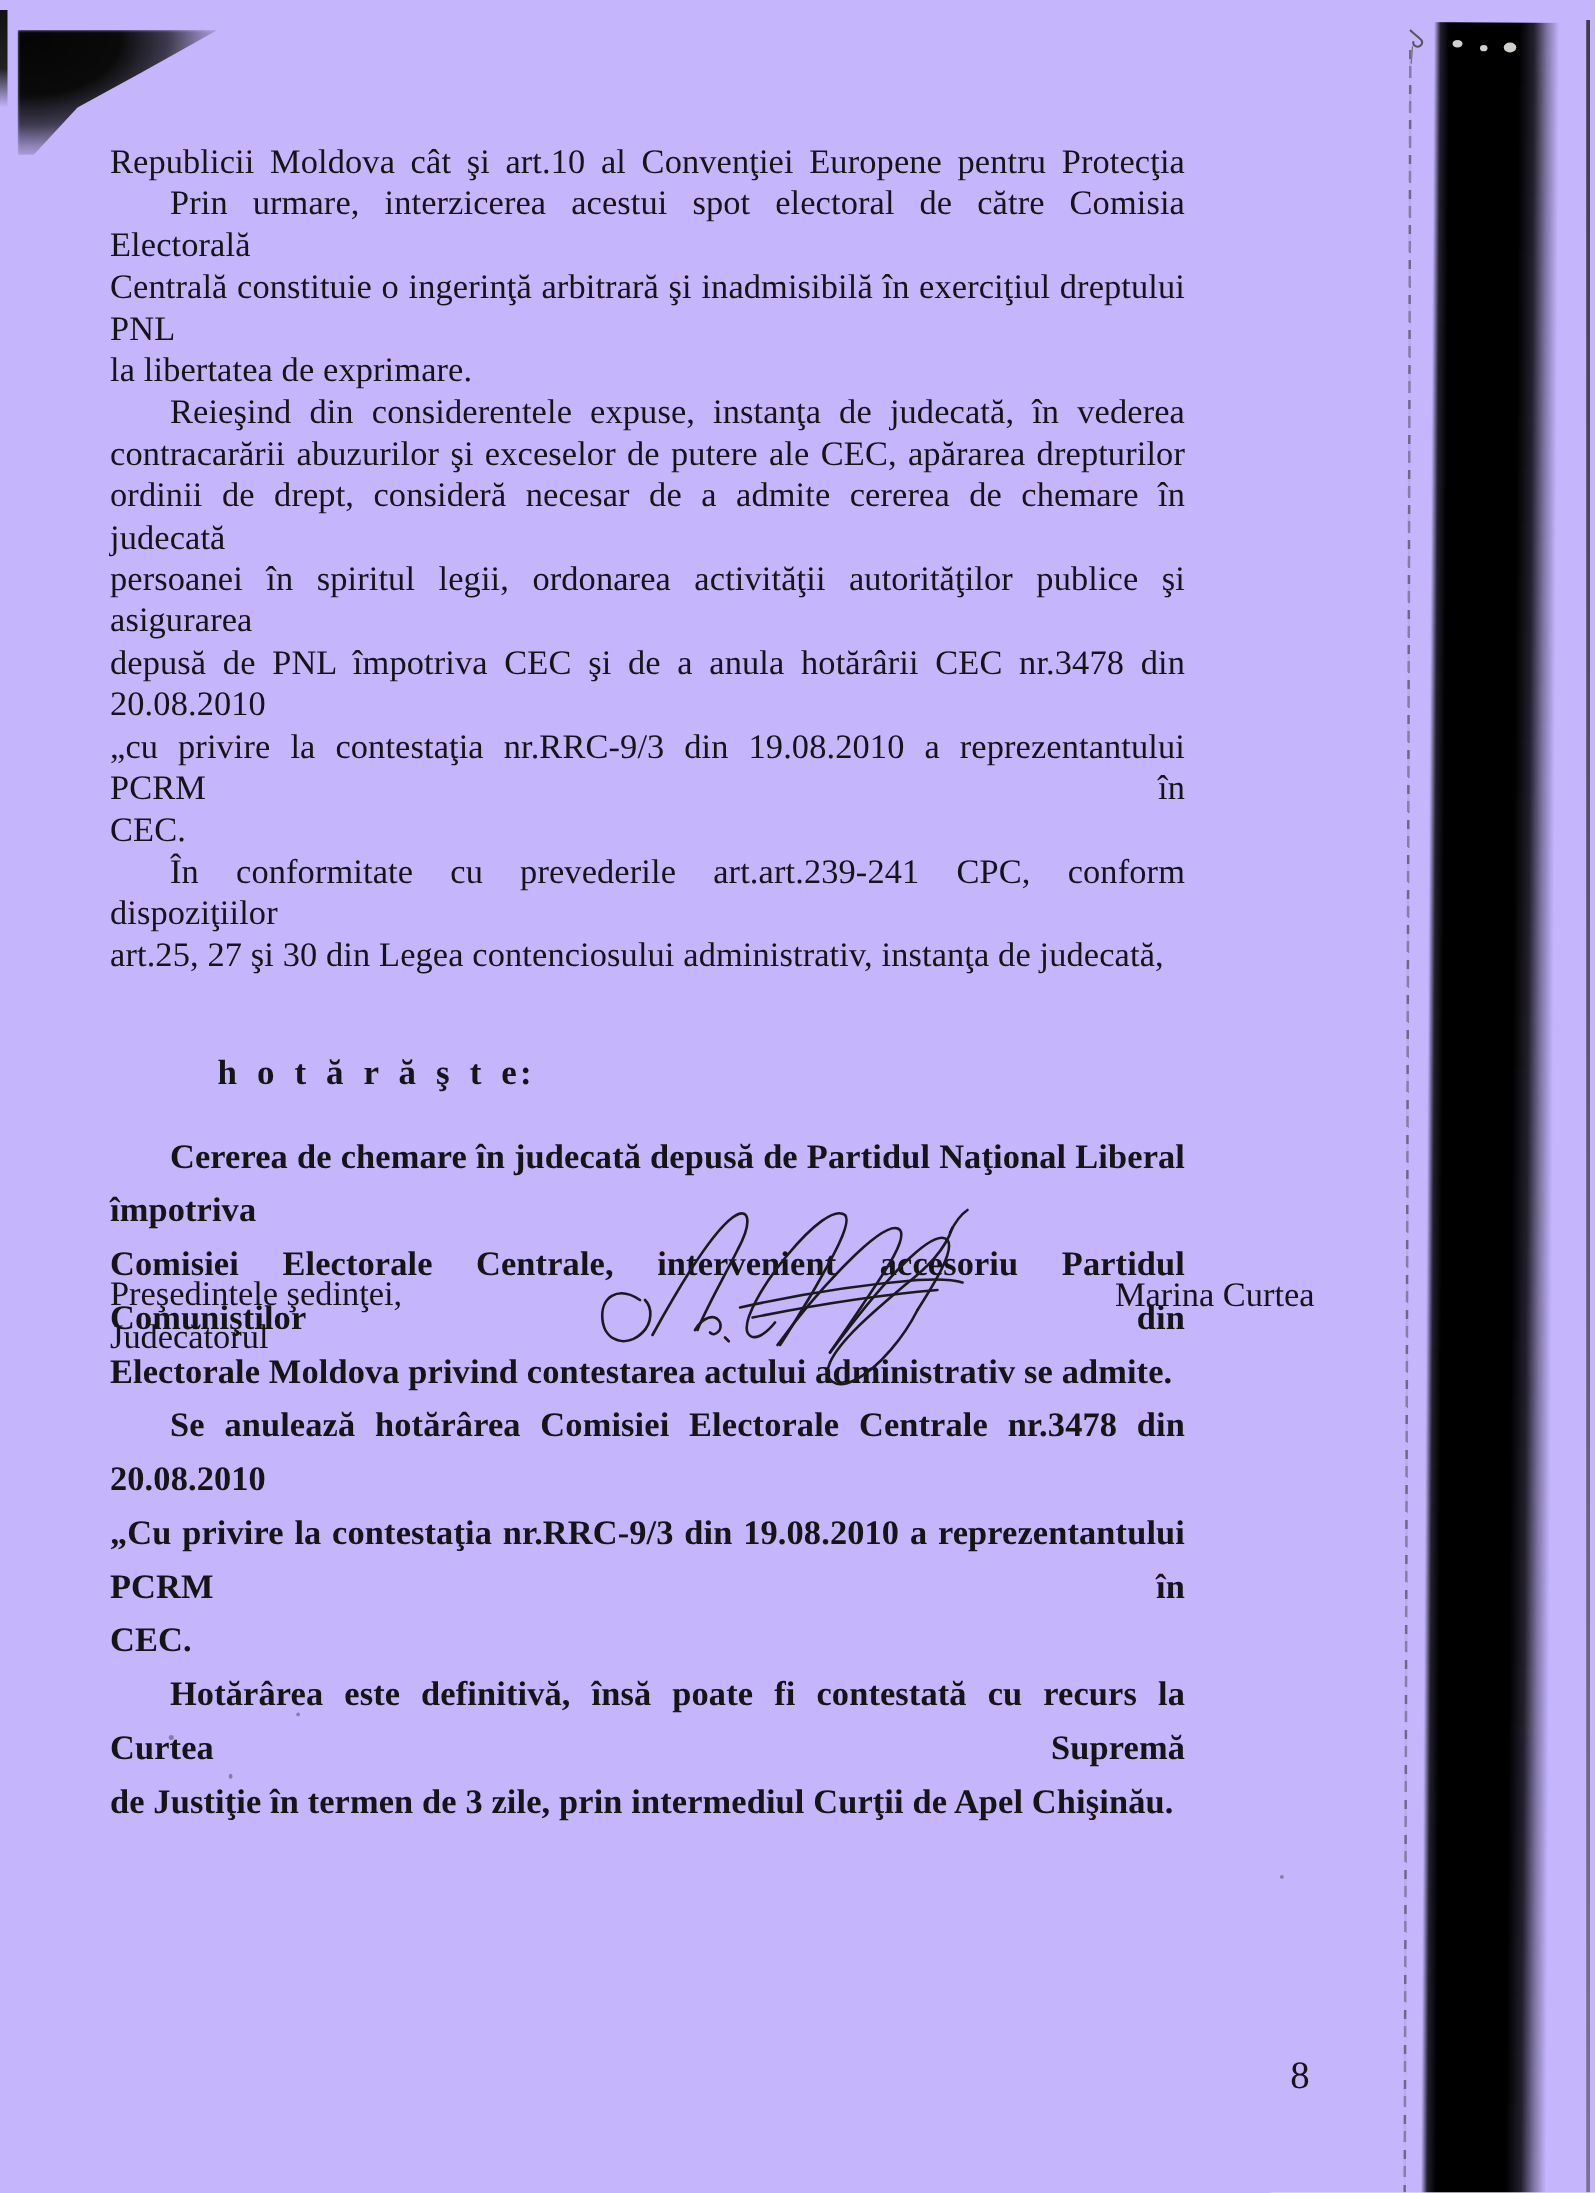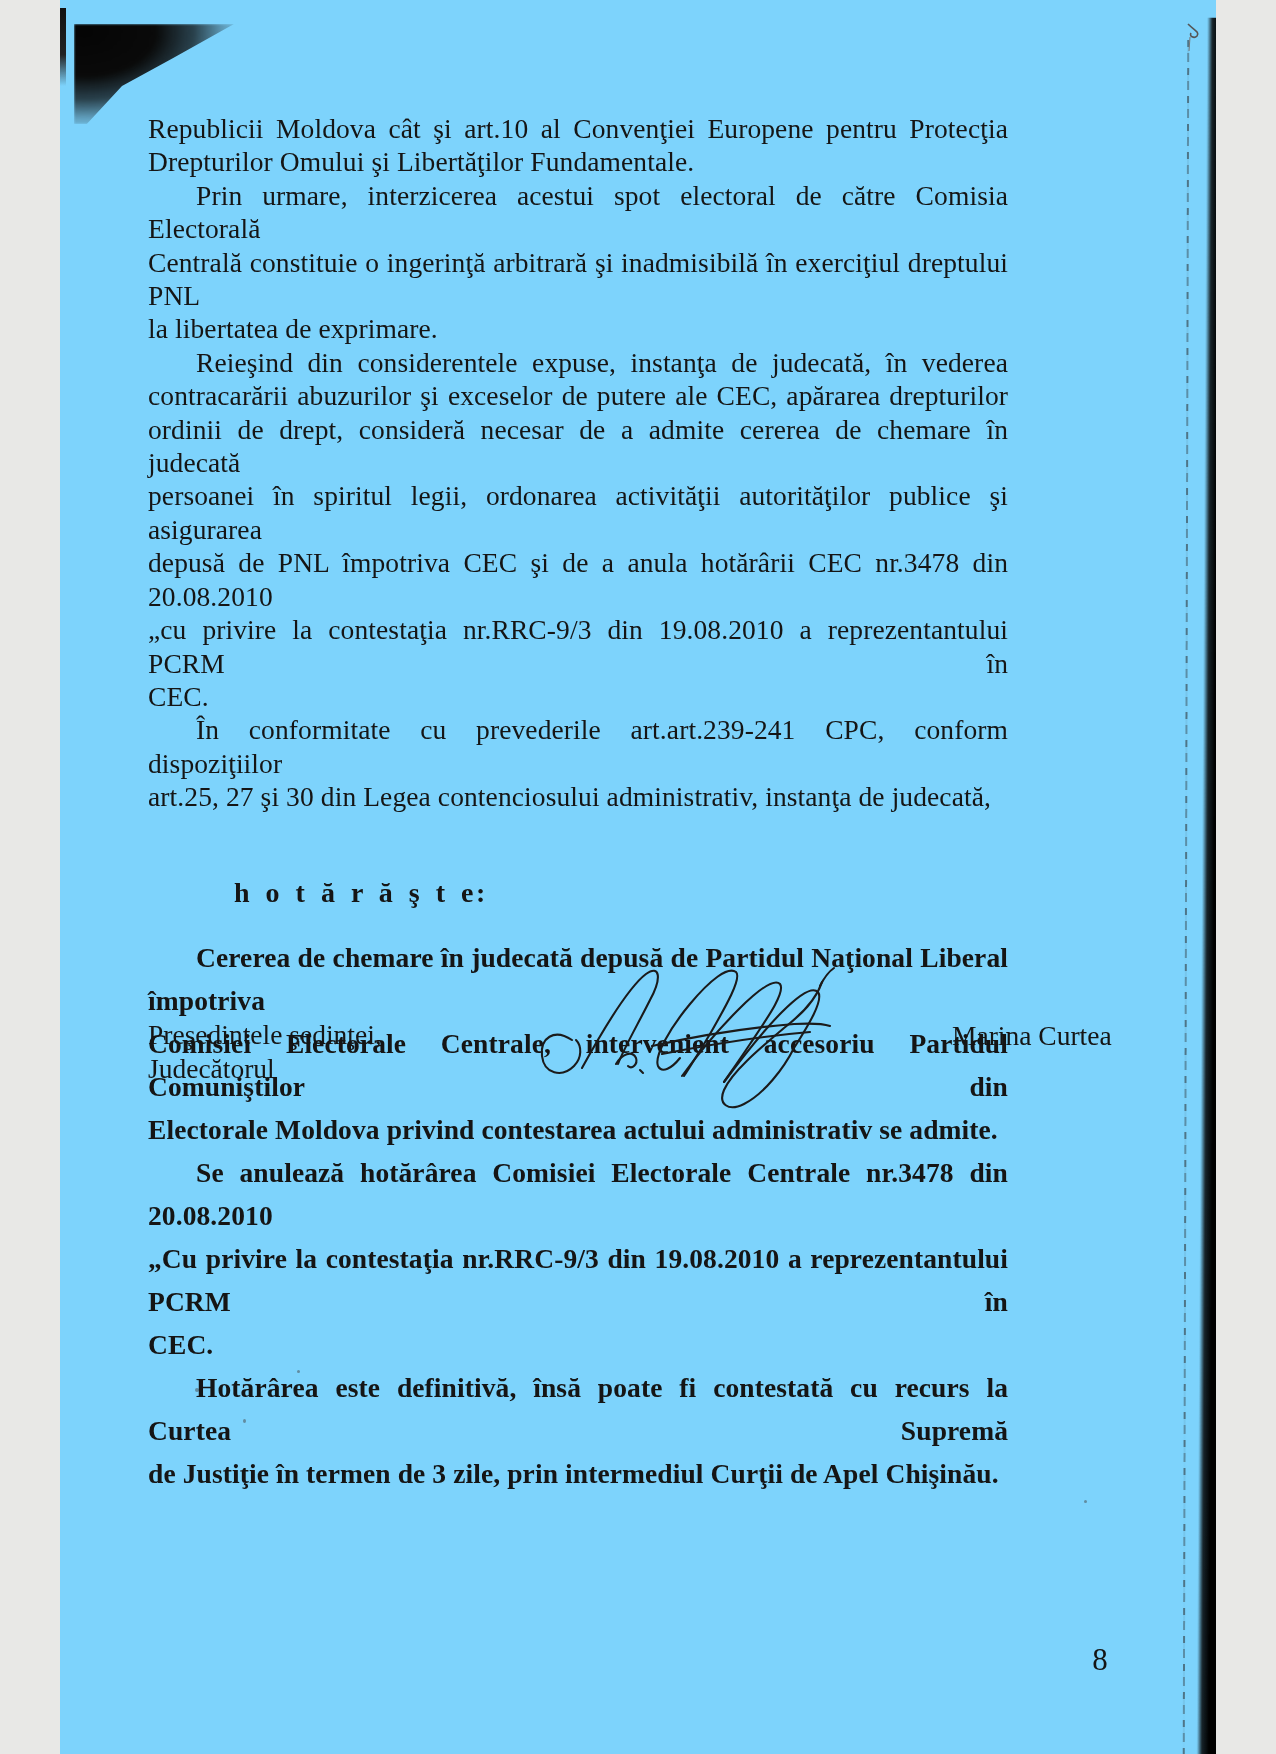--- a/index.html
+++ b/index.html
@@ -1,20 +1,20 @@
 <!DOCTYPE html>
 <html><head>
 <meta charset="utf-8">
 <style>
   html,body{margin:0;padding:0;background:#e8e8e6;}
   .page{
     position:relative;
-    width:1156px;height:1754px;
+    width:1276px;height:1754px;
     margin:0 auto;
-    background:#7dd3fc;
+    background:#c4b5fd;
     overflow:hidden;
     font-family:"Liberation Serif","DejaVu Serif",serif;
     color:#151515;
   }
   
   .corner-wedge{
     position:absolute;left:14px;top:24px;width:160px;height:100px;
     background:radial-gradient(ellipse at 6% 8%, #050505 0%, #0a0a0a 34%, rgba(10,10,10,.72) 52%, rgba(20,20,20,.28) 66%, rgba(0,0,0,0) 78%);
     clip-path:polygon(0 0,100% 0,62% 34%,30% 62%,8% 100%,0 100%);
     filter:blur(1.2px);
@@ -95,21 +95,20 @@
   <div class="band-speck" style="left:1203px;top:34px;width:10px;height:8px;"></div>
   <div class="dust" style="left:135px;top:1388px;width:4px;height:4px;"></div>
   <div class="dust" style="left:183px;top:1419px;width:3px;height:4px;"></div>
   <div class="dust" style="left:237px;top:1370px;width:3px;height:3px;"></div>
   <div class="dust" style="left:1024px;top:1500px;width:3px;height:3px;"></div>
 
   <div class="content">
     <div id="paras-before">
         <div class="para">
           <div class="line">Republicii Moldova cât şi art.10 al Convenţiei Europene pentru Protecţia</div>
-          <div class="line last">Drepturilor Omului şi Libertăţilor Fundamentale.</div>
         </div>
         <div class="para">
           <div class="line indent">Prin urmare, interzicerea acestui spot electoral de către Comisia Electorală</div>
           <div class="line">Centrală constituie o ingerinţă arbitrară şi inadmisibilă în exerciţiul dreptului PNL</div>
           <div class="line last">la libertatea de exprimare.</div>
         </div>
         <div class="para">
           <div class="line indent">Reieşind din considerentele expuse, instanţa de judecată, în vederea</div>
           <div class="line">contracarării abuzurilor şi exceselor de putere ale CEC, apărarea drepturilor</div>
           <div class="line">ordinii de drept, consideră necesar de a admite cererea de chemare în judecată</div>

